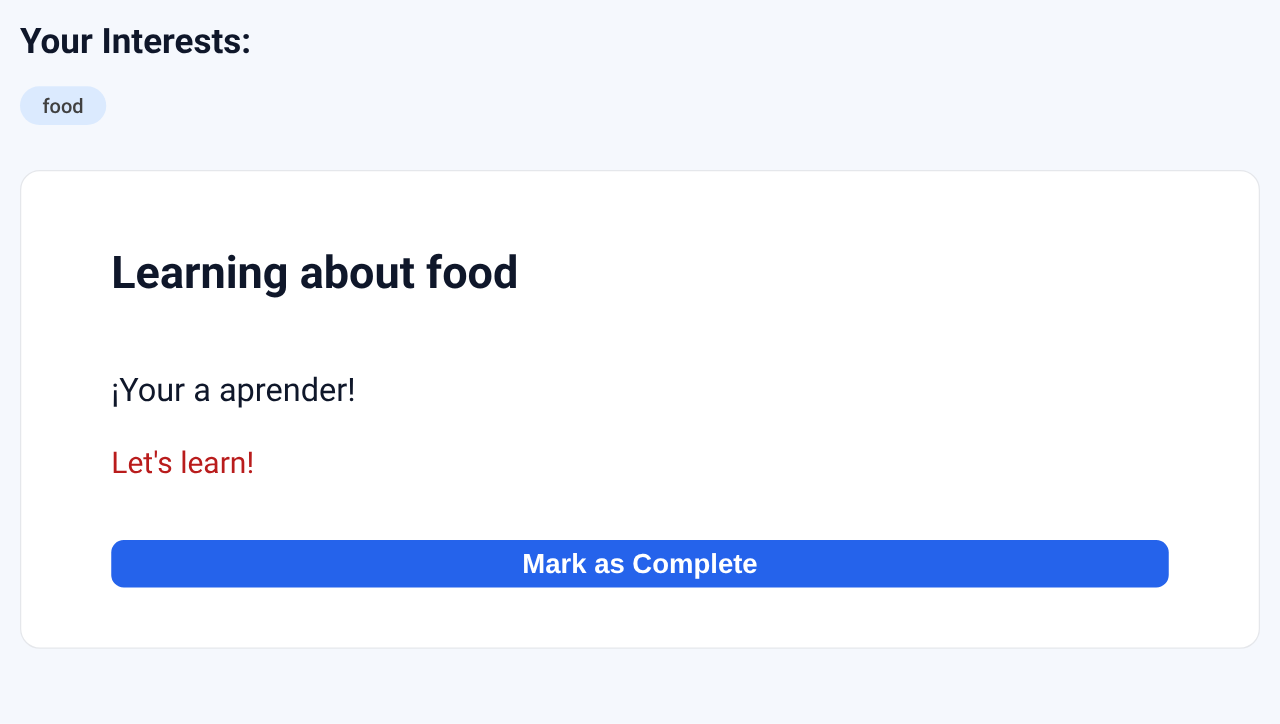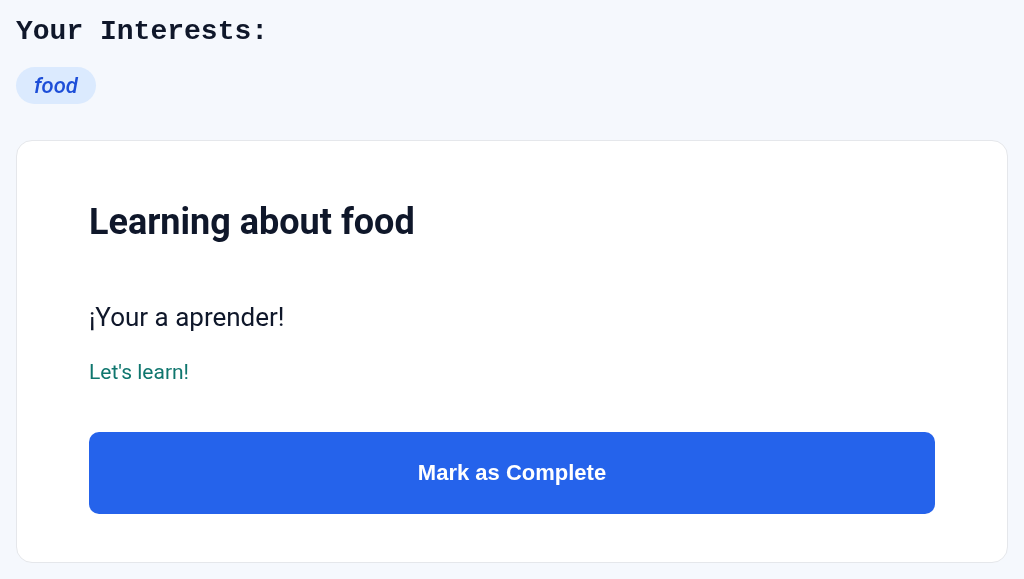--- a/index.html
+++ b/index.html
@@ -12,72 +12,70 @@
       background-color: #f5f8fd;
       padding: 16px;
       width: 1024px;
       height: 579px;
     }
     .section-title {
       font-size: 28px;
       font-weight: 700;
       color: #0f172a;
       margin-bottom: 20px;
-      font-family: Liberation Mono, monospace;
     }
     .tags-container {
       display: flex;
       flex-wrap: wrap;
       gap: 10px;
       margin-bottom: 36px;
     }
     .tag {
       display: inline-block;
       background-color: #dbeafe;
-      color: #1d4ed8;
-      font-size: 22px;
+      color: #404040;
+      font-size: 16px;
       font-weight: 500;
       padding: 6px 18px;
       border-radius: 9999px;
-      font-style: italic;
     }
     .card {
       background-color: #ffffff;
       border: 1px solid #e5e7eb;
       border-radius: 16px;
       padding: 60px 72px 48px 72px;
     }
     .card-title {
       font-size: 36px;
       font-weight: 700;
       color: #0f172a;
       margin-bottom: 59px;
     }
     .primary-text {
       font-size: 26px;
       font-weight: 400;
       color: #0f172a;
       margin-bottom: 28px;
     }
     .secondary-text {
-      font-size: 21px;
+      font-size: 24px;
       font-weight: 400;
-      color: #0f766e;
+      color: #b91c1c;
       margin-bottom: 48px;
     }
     .complete-button {
       display: block;
       width: 100%;
       background-color: #2563eb;
       color: #ffffff;
       font-size: 22px;
       font-weight: 600;
       border: none;
       border-radius: 10px;
-      padding: 28px 0;
+      padding: 6px 0;
       cursor: pointer;
       text-align: center;
     }
   </style>
 </head>
 <body>
 
 <h2 class="section-title">Your Interests:</h2>
 
 <div class="tags-container">

